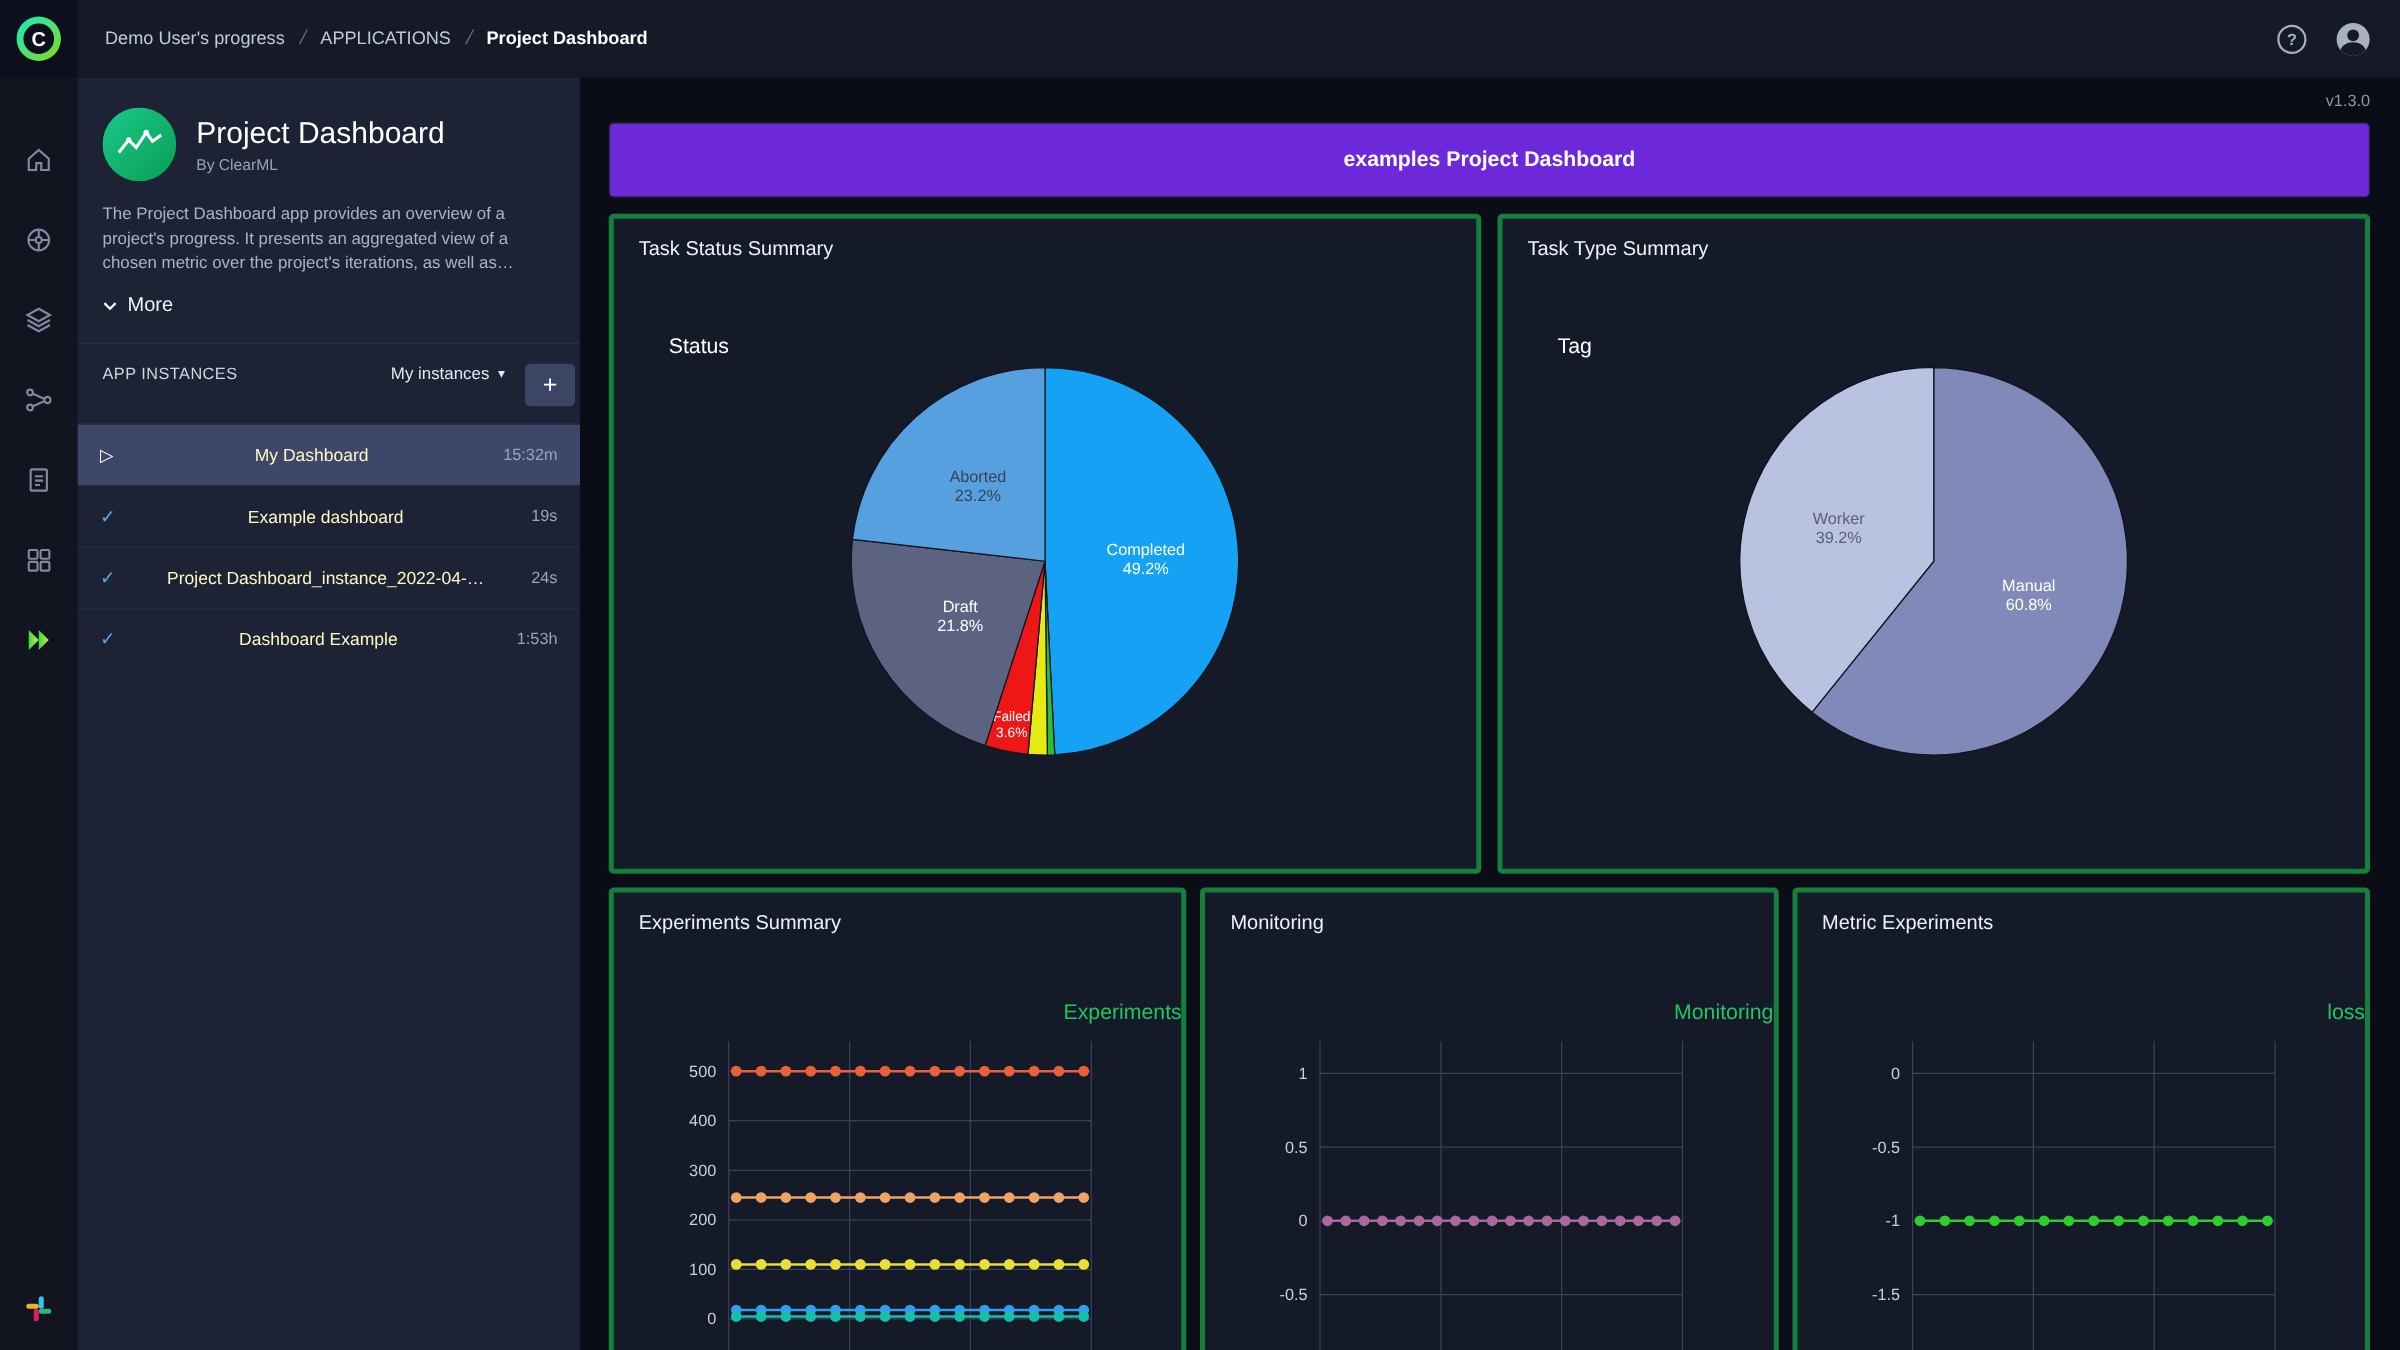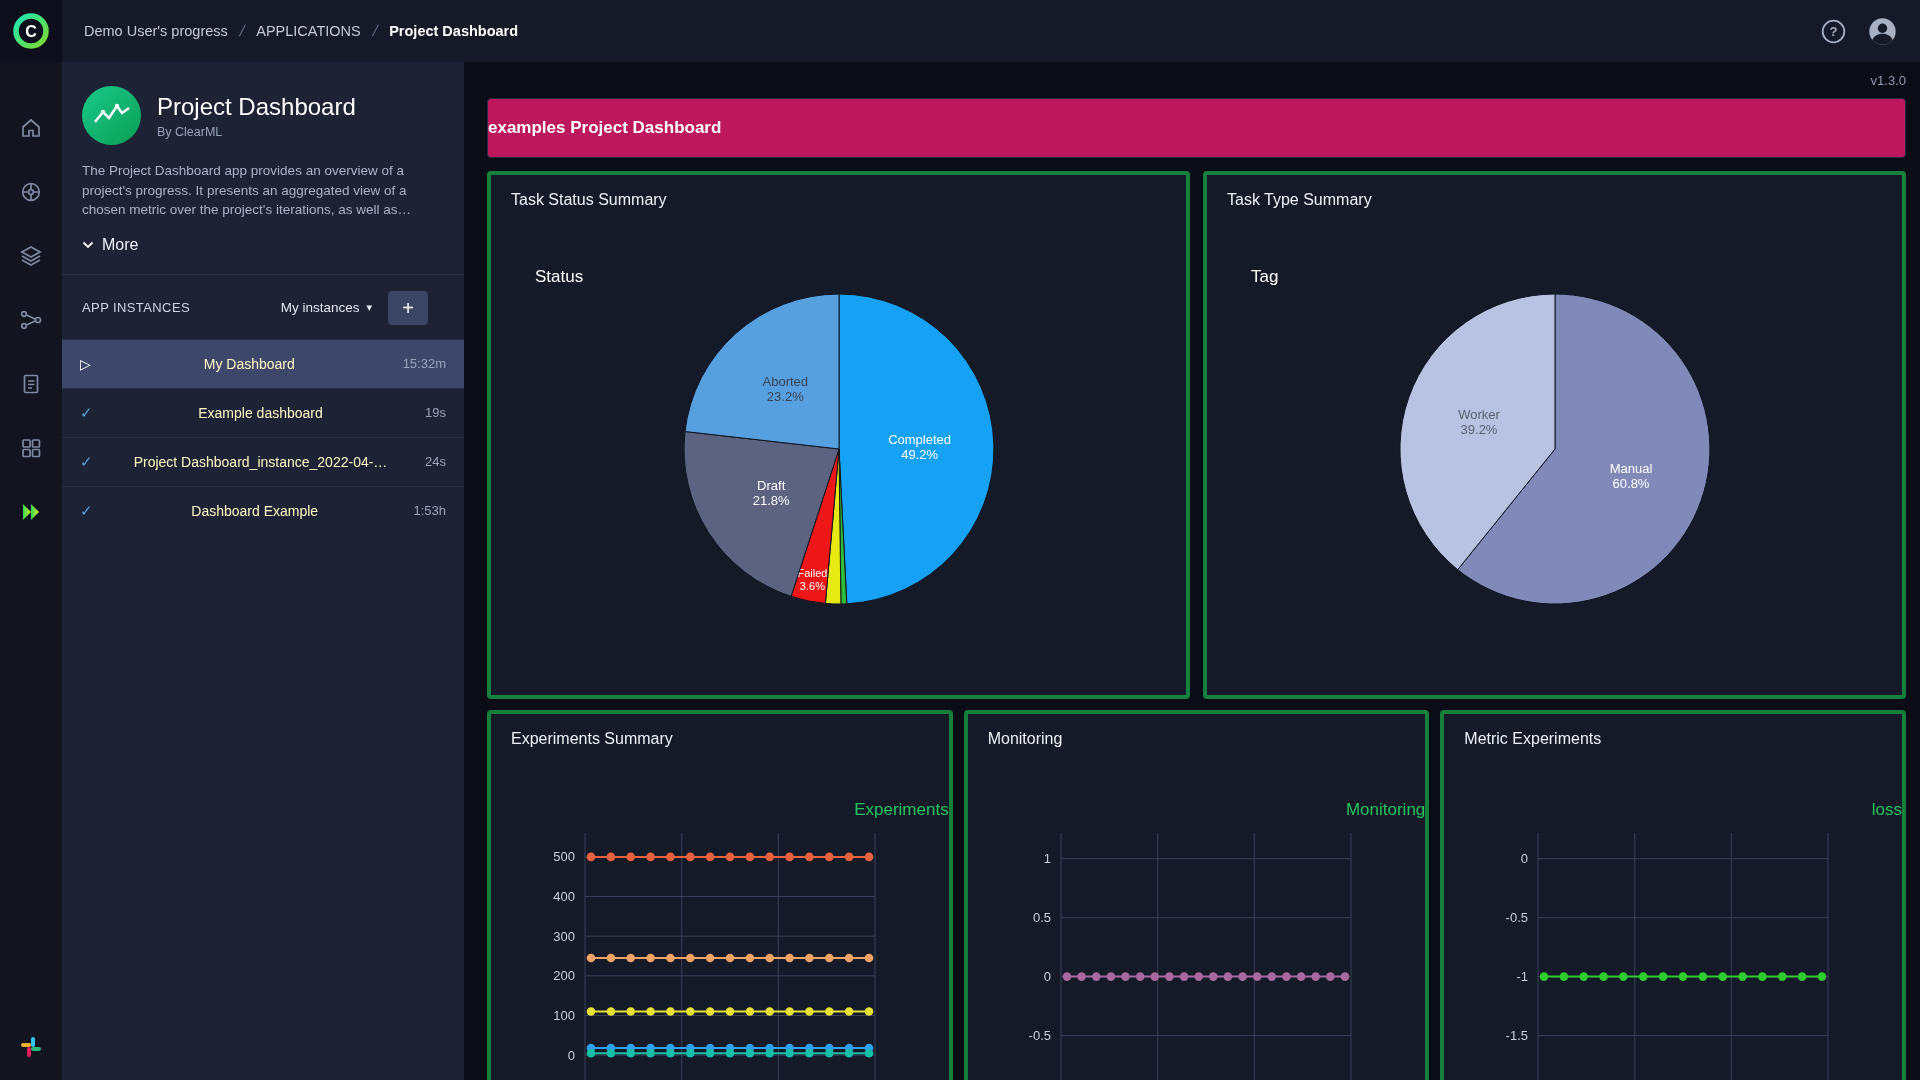--- a/index.html
+++ b/index.html
@@ -39,21 +39,21 @@
     position: absolute; top: 62px; left: 62px; width: 402px; bottom: 0;
     background: #1d2234; overflow: hidden;
   }
   .app-card { padding: 24px 20px 20px 20px; border-bottom: 1px solid #2b3147; }
   .app-head { display: flex; gap: 16px; align-items: center; }
   .app-title { font-size: 24px; font-weight: 400; color: #ffffff; }
   .app-byline { font-size: 12.5px; color: #98a1b8; margin-top: 4px; }
   .app-desc { margin-top: 16px; font-size: 13.5px; line-height: 1.45; color: #aab3c8; }
   .more-row { margin-top: 16px; display: flex; align-items: center; gap: 8px; font-size: 16px; color: #eef1f7; cursor: pointer; width: fit-content; }
 
-  .instances-header { display: flex; align-items: center; padding: 16px 36px 14px 20px; }
+  .instances-header { display: flex; align-items: flex-start; padding: 16px 4px 14px 20px; }
   .instances-label { font-size: 13px; color: #cfd5e2; letter-spacing: 0.4px; }
   .instances-filter { margin-left: auto; display: flex; align-items: center; gap: 7px; font-size: 13.5px; color: #e3e7f0; cursor: pointer; }
   .instances-filter .caret { font-size: 11px; color: #e3e7f0; }
   .add-btn {
     margin-left: 16px; width: 40px; height: 34px; background: #3c4563; border: none;
     border-radius: 4px; color: #ffffff; font-size: 20px; line-height: 1; cursor: pointer;
   }
 
   .instance-list { list-style: none; }
   .instance-row {
@@ -61,25 +61,25 @@
     border-top: 1px solid #272d42; cursor: pointer; font-size: 14px;
   }
   .instance-row.selected { background: #3e4769; }
   .inst-icon { width: 26px; flex: none; font-size: 14px; }
   .inst-icon.play { color: #ffffff; }
   .inst-icon.check { color: #5aa2e0; font-size: 15px; }
   .inst-name { flex: 1; color: #fef9c3; white-space: nowrap; overflow: hidden; text-overflow: ellipsis; padding-right: 10px; text-align: center; }
   .inst-time { font-size: 13px; color: #9aa3ba; flex: none; }
 
   
-  .main { position: absolute; top: 62px; left: 464px; right: 0; bottom: 0; overflow: hidden; padding: 0 14px 0 23px; }
+  .main { position: absolute; top: 62px; left: 464px; right: 0; bottom: 0; overflow: hidden; padding: 0 24px 0 23px; }
   .version-row { height: 36px; display: flex; align-items: center; justify-content: flex-end; font-size: 13px; color: #8e97ad; }
   .banner {
-    height: 60px; background: #be185d; border: 1px solid #242b42; border-radius: 4px;
-    display: flex; align-items: center; justify-content: flex-start;
+    height: 60px; background: #6d28d9; border: 1px solid #242b42; border-radius: 4px;
+    display: flex; align-items: center; justify-content: center;
   }
   .banner span { font-size: 17px; font-weight: bold; color: #ffffff; }
   .row-top { display: flex; gap: 13px; margin-top: 13px; }
   .row-bottom { display: flex; gap: 11px; margin-top: 11px; }
   .panel { background: #151a29; border: 4px solid #15803d; border-radius: 4px; position: relative; overflow: hidden; }
   .pie-panel { width: calc((100% - 13px) / 2); height: 528px; }
   .line-panel { width: calc((100% - 22px) / 3); height: 520px; }
   .panel-title { font-size: 16px; font-weight: 400; color: #eef1f7; padding: 16px 20px 0 20px; }
   .pie-title { position: absolute; top: 92px; left: 44px; font-size: 17px; color: #ffffff; }
   .pie-wrap { position: absolute; top: 84px; left: 50%; transform: translateX(-50%); }

